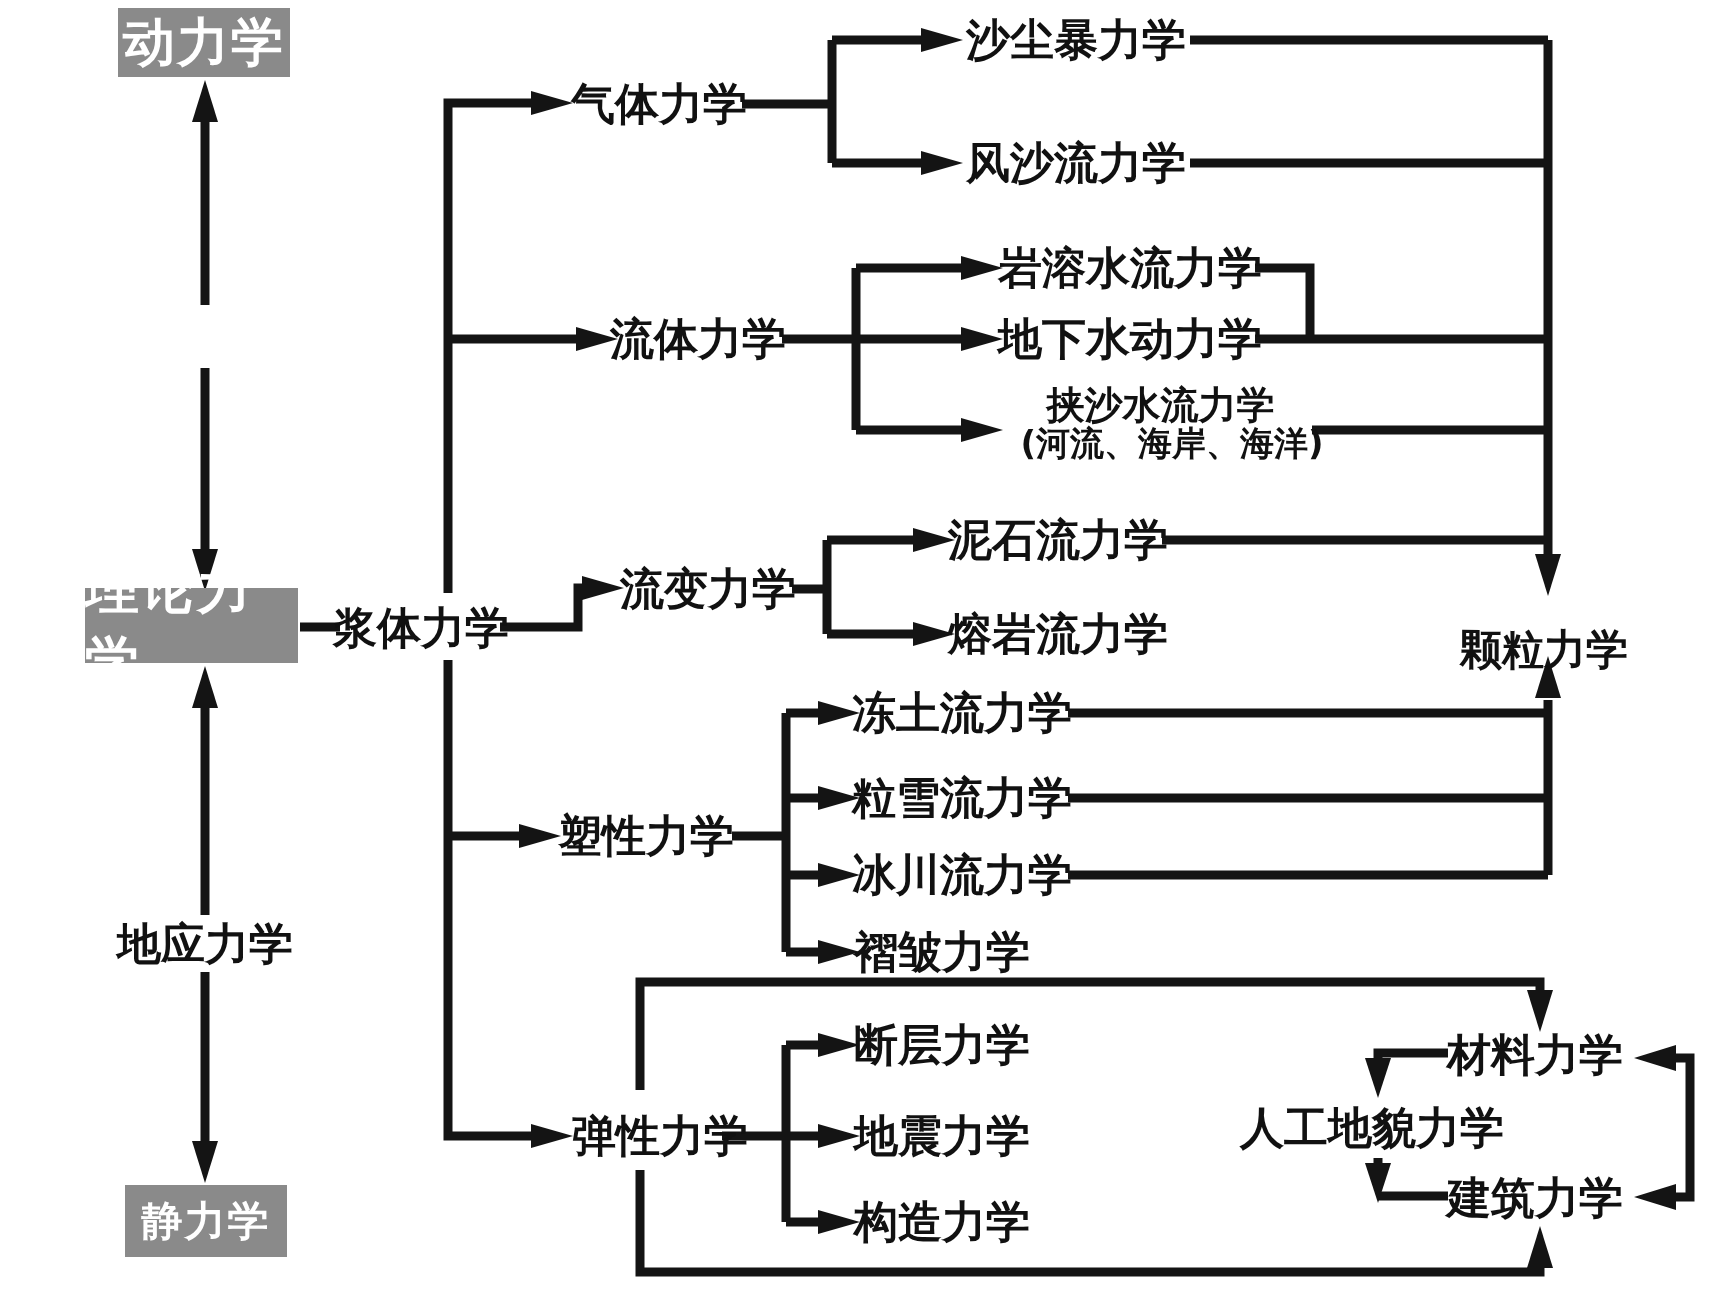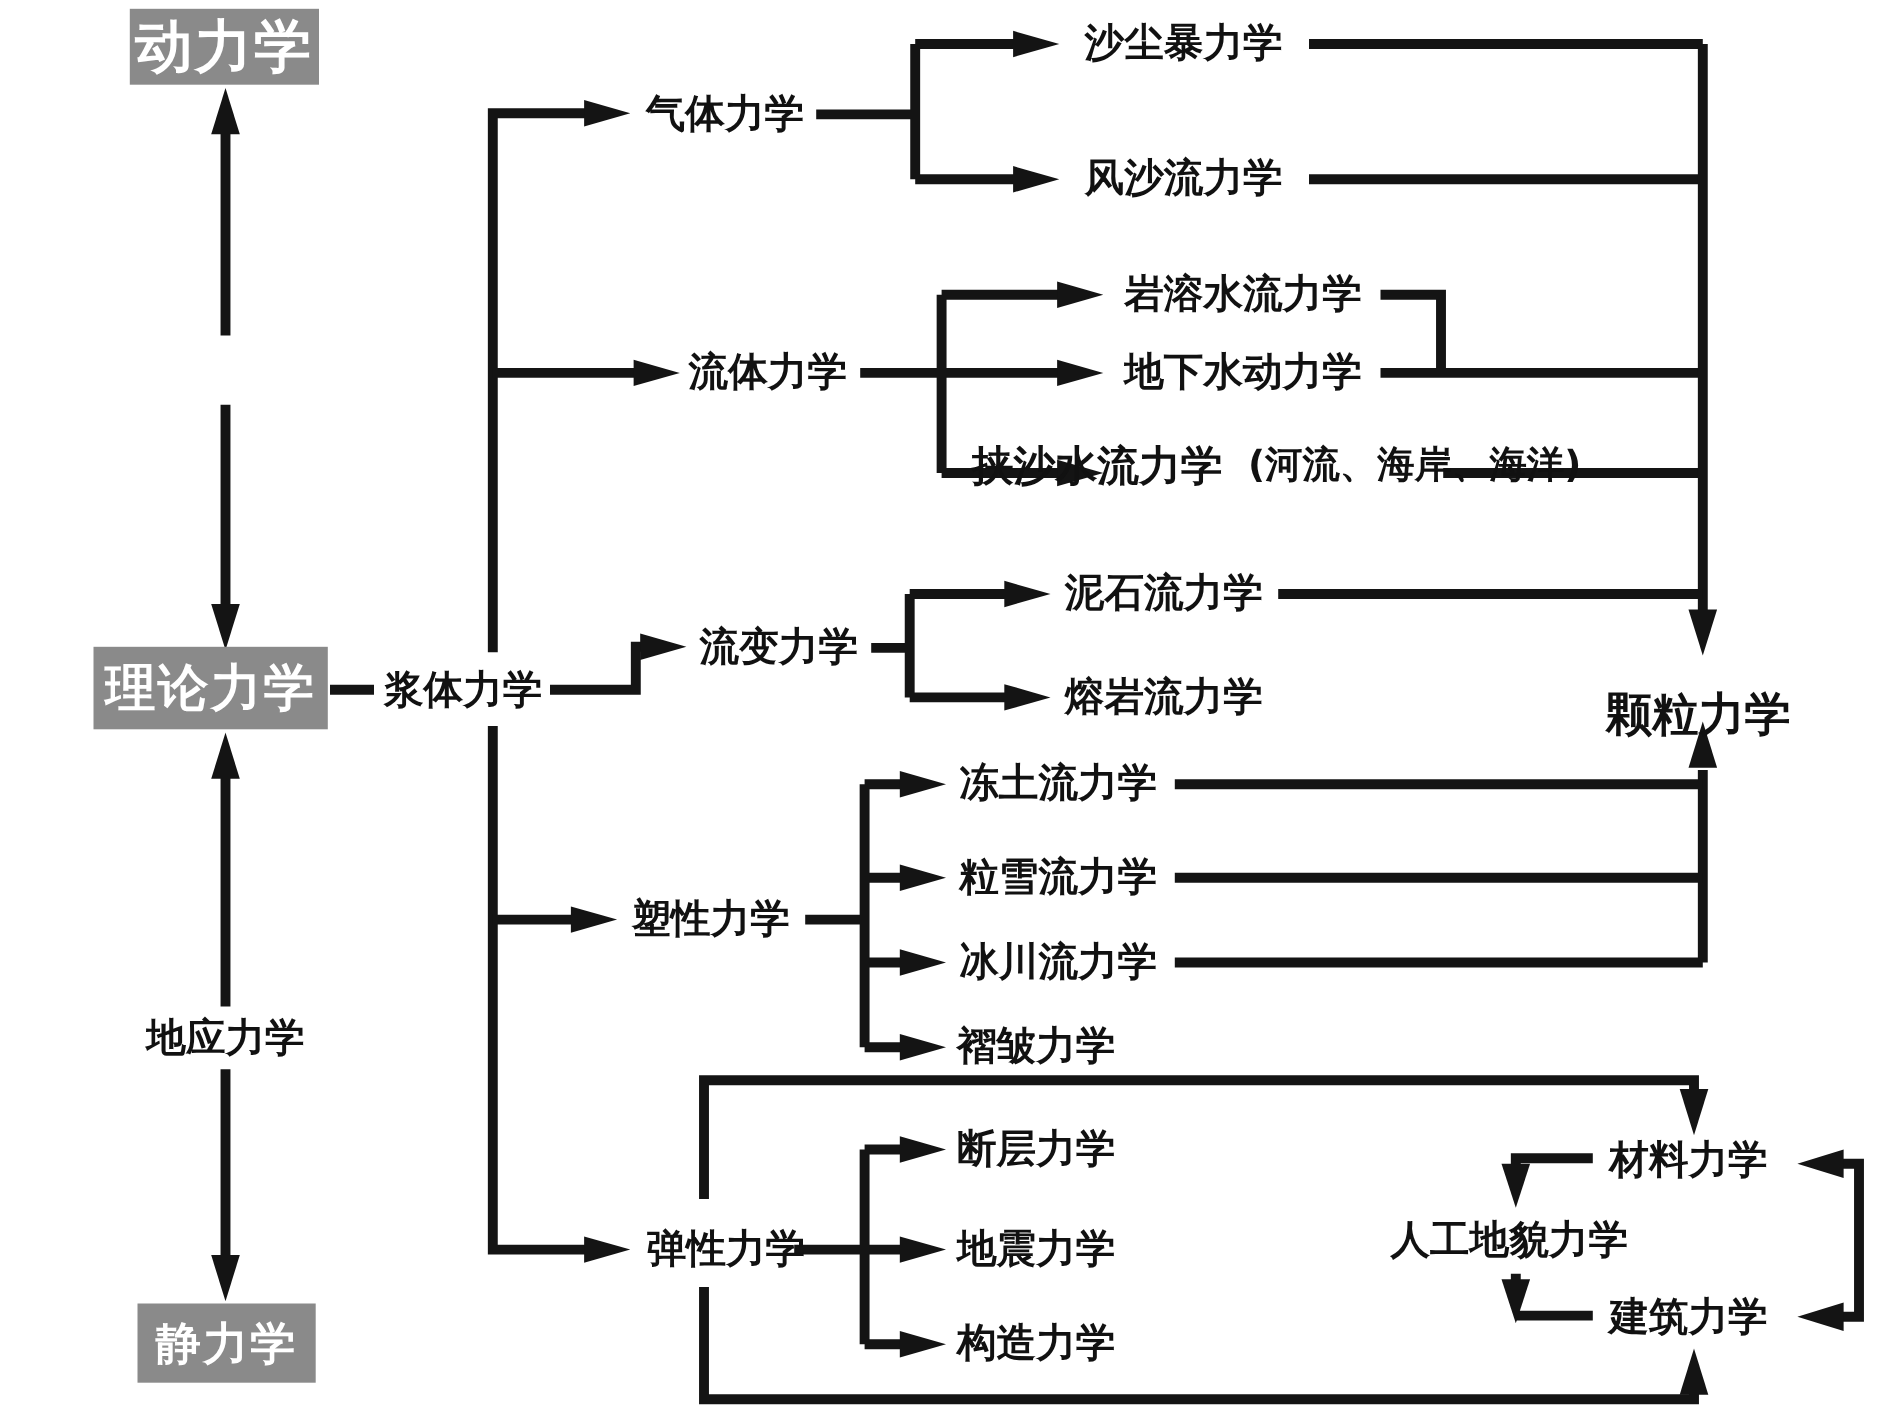--- a/index.html
+++ b/index.html
@@ -1,23 +1,23 @@
 <!DOCTYPE html>
 <html><head>
 <meta charset="utf-8">
 <style>
   html,body{margin:0;padding:0;background:#ffffff;}
   .stage{position:relative;width:1728px;height:1297px;background:#ffffff;overflow:hidden;
          font-family:"DejaVu Sans",sans-serif;}
   .wires{position:absolute;left:0;top:0;}
   .lbl{position:absolute;display:flex;align-items:center;justify-content:center;
-       font-weight:bold;color:#111111;font-size:36px;white-space:nowrap;line-height:1.05;}
+       font-weight:bold;color:#111111;font-size:44px;white-space:nowrap;line-height:1.05;}
   .gray-box{position:absolute;display:flex;align-items:center;justify-content:center;
        background:#8a8a8a;color:#ffffff;font-weight:bold;letter-spacing:2px;}
-  .two-line{flex-direction:row;}
+  .two-line{flex-direction:column;}
   .two-line .sub{font-size:34px;margin-left:23px;}
 </style>
 </head>
 <body>
 
 <div class="stage">
 
   <svg class="wires" width="1728" height="1297" viewBox="0 0 1728 1297">
     <g stroke="#141414" stroke-width="9" fill="none">
       <path d="M205 118 V305"></path>
@@ -81,21 +81,21 @@
       <polygon points="1540,1032 1527,990 1553,990"></polygon>
       <polygon points="1540,1226 1527,1268 1553,1268"></polygon>
       <polygon points="1378,1098 1365,1058 1391,1058"></polygon>
       <polygon points="1378,1203 1365,1163 1391,1163"></polygon>
       <polygon points="1634,1058 1676,1045 1676,1071"></polygon>
       <polygon points="1634,1197 1676,1184 1676,1210"></polygon>
     </g>
   </svg>
 
   <div class="gray-box" style="left:118px;top:8px;width:172px;height:69px;font-size:52px">动力学</div>
-  <div class="gray-box" style="left:85px;top:588px;width:213px;height:75px;font-size:46px">理论力学</div>
+  <div class="gray-box" style="left:85px;top:588px;width:213px;height:75px;font-size:54px">理论力学</div>
   <div class="lbl" style="left:110px;top:918px;width:190px;height:52px">地应力学</div>
   <div class="gray-box" style="left:125px;top:1185px;width:162px;height:72px;font-size:41px">静力学</div>
 
   <div class="lbl" style="left:340px;top:602px;width:162px;height:52px">浆体力学</div>
 
   <div class="lbl" style="left:578px;top:79px;width:162px;height:50px">气体力学</div>
   <div class="lbl" style="left:968px;top:14px;width:216px;height:52px">沙尘暴力学</div>
   <div class="lbl" style="left:968px;top:137px;width:216px;height:52px">风沙流力学</div>
 
   <div class="lbl" style="left:618px;top:314px;width:160px;height:50px">流体力学</div>

